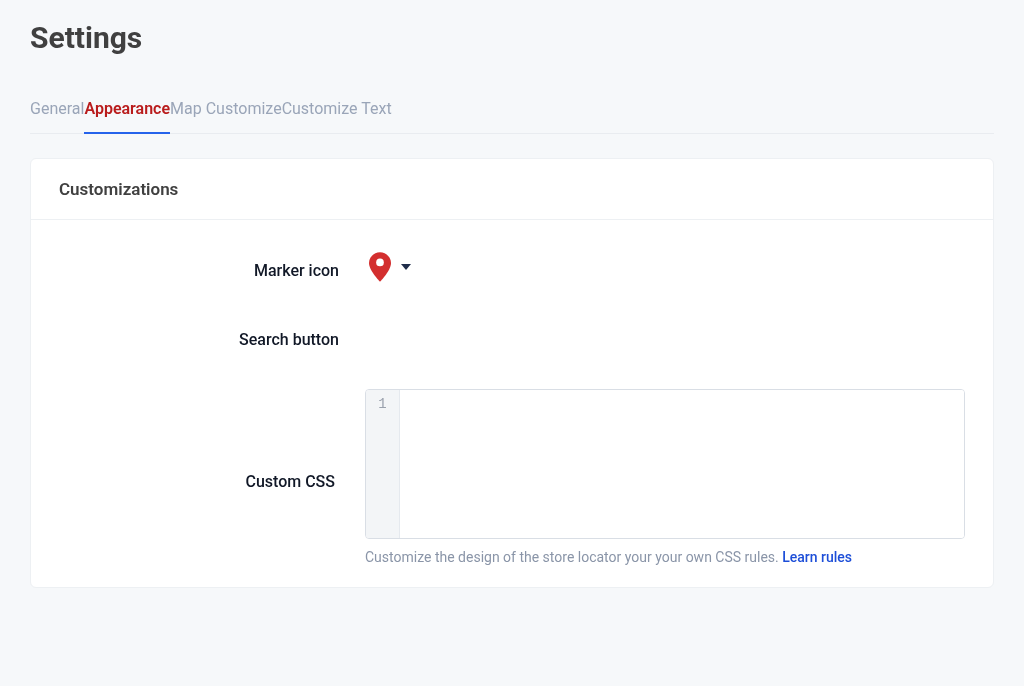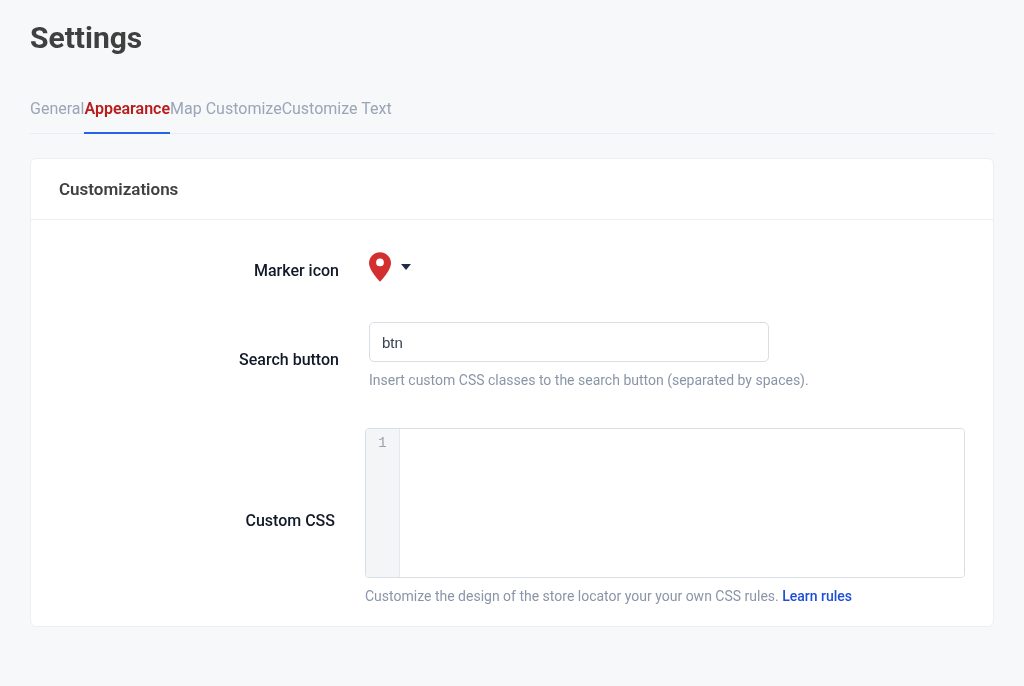--- a/index.html
+++ b/index.html
@@ -155,24 +155,20 @@
               <circle cx="12" cy="11" r="4.2" fill="#ffffff"></circle>
             </svg>
           </span>
           <span class="caret"></span>
         </div>
       </div>
     </div>
 
     <div class="form-row">
       <div class="form-label">Search button</div>
-      <div class="form-control">
-        <input type="text" class="text-input" value="btn" style="">
-        <div class="helper-text">Insert custom CSS classes to the search button (separated by spaces).</div>
-      </div>
     </div>
 
     <div class="form-row">
       <div class="form-label">Custom CSS</div>
       <div class="form-control">
         <div class="code-editor">
           <div class="code-gutter">1</div>
           <textarea class="code-area" style=""></textarea>
         </div>
         <div class="helper-text">

